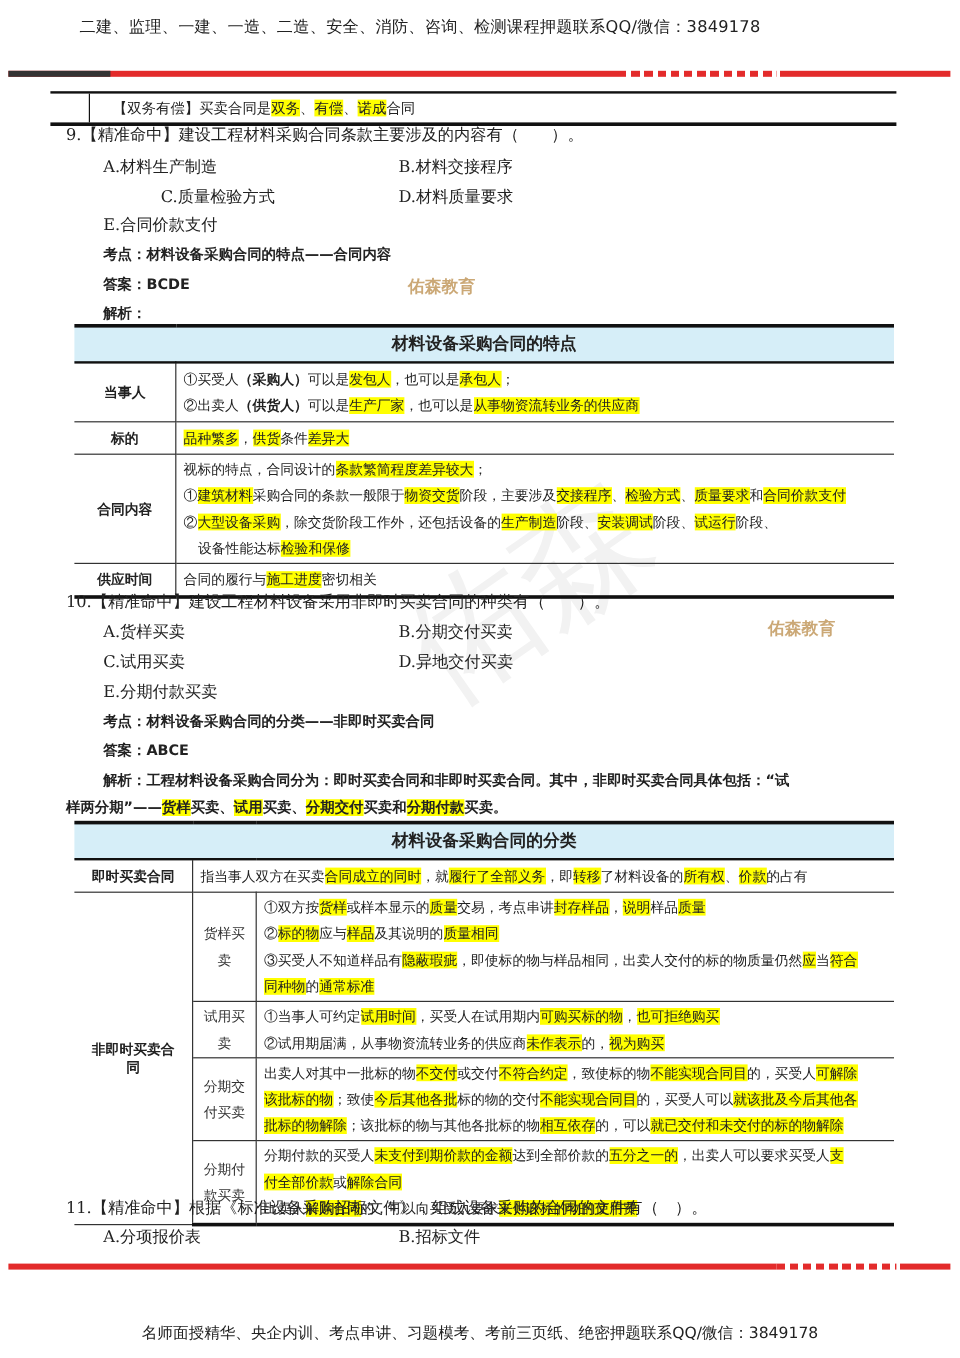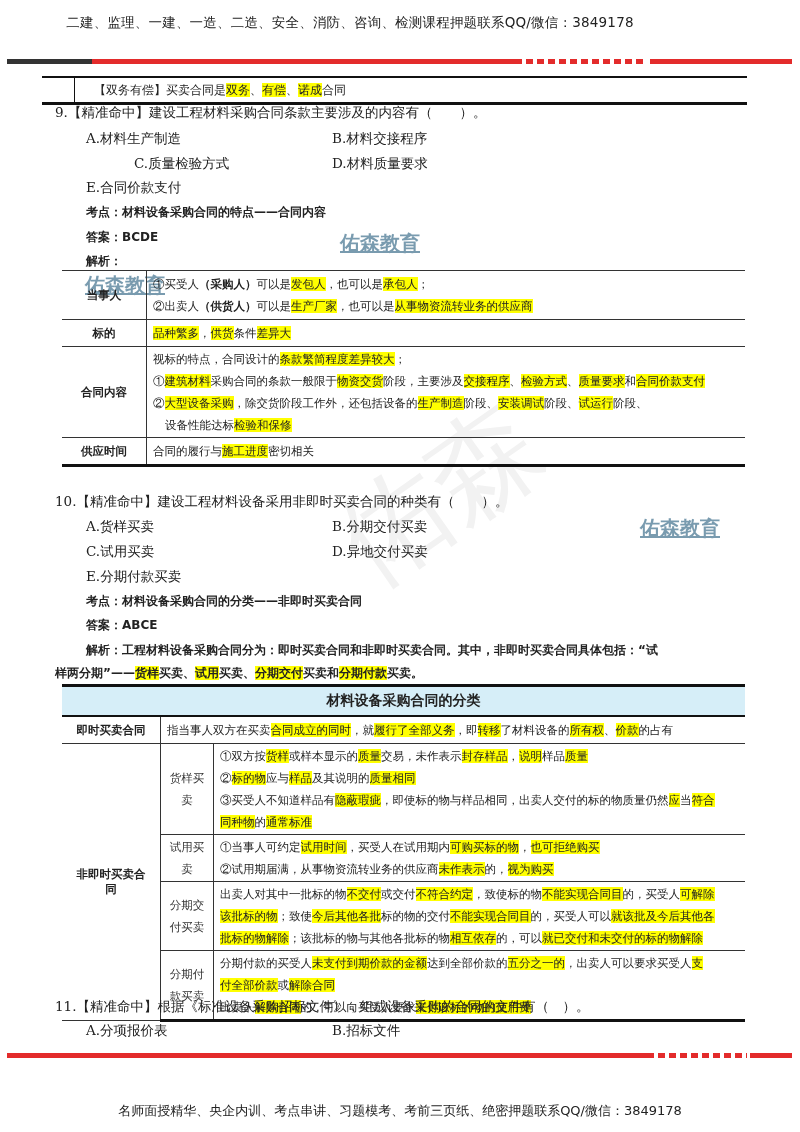--- a/index.html
+++ b/index.html
@@ -26,21 +26,21 @@
   .bold { font-weight: bold; font-family: "DejaVu Sans", "Liberation Sans", sans-serif; font-size: 12px; }
 
   table.tbl { position: absolute; border-collapse: collapse; font-size: 11.5px; }
   table.tbl td { border: 1px solid #333; border-left: none; border-right: none; padding: 0 6px; vertical-align: middle; }
   table.tbl td.lbl { text-align: center; font-family: "DejaVu Sans", "Liberation Sans", sans-serif; font-weight: bold; font-size: 11.5px; border-right: 1px solid #333; }
   table.tbl td.sub { text-align: center; border-right: 1px solid #333; color: #333; line-height: 22px; }
   table.tbl tr.title td { background: #d6eef8; text-align: center; font-family: "DejaVu Sans", "Liberation Sans", sans-serif; font-weight: bold; font-size: 14px; height: 28px; border-top: 3px solid #111; border-bottom: 2px solid #111; }
   table.tbl tr.last td { border-bottom: 3px solid #111; }
   .line { display: block; line-height: 22px; white-space: nowrap; }
 
-  .wm-logo { position: absolute; color: #0c4a6e; opacity: 0.55; font-family: "DejaVu Sans", sans-serif; font-weight: bold; font-size: 20px; text-decoration: underline; }
+  .wm-logo { position: absolute; color: #a16207; opacity: 0.55; font-family: "DejaVu Sans", sans-serif; font-weight: bold; font-size: 14px; }
   .wm-big { position: absolute; color: #f2f2f2; font-size: 110px; font-family: "DejaVu Sans", sans-serif; transform: rotate(-35deg); pointer-events: none; z-index: 0; }
 </style>
 </head>
 <body>
 
 <div class="wm-big" style="left:330px; top:420px;">佑森</div>
 <div class="wm-logo" style="left:340px; top:230px;">佑森教育</div>
 <div class="wm-logo" style="left:640px; top:515px;">佑森教育</div>
 <div class="wm-logo" style="left:85px; top:272px;">佑森教育</div>
 
@@ -65,20 +65,23 @@
 <div class="opt" style="left:332px; top:130px;">B.材料交接程序</div>
 <div class="opt" style="left:86px; top:155px;margin-left:48px;">C.质量检验方式</div>
 <div class="opt" style="left:332px; top:155px;">D.材料质量要求</div>
 <div class="opt" style="left:86px; top:179px;">E.合同价款支付</div>
 <div class="opt bold" style="left:86px; top:204px;">考点：材料设备采购合同的特点——合同内容</div>
 <div class="opt bold" style="left:86px; top:229px;">答案：BCDE</div>
 <div class="opt bold" style="left:86px; top:253px;">解析：</div>
 
 <table class="tbl" style="left:62px; top:270px; width:683px;">
   <tbody>
+      <tr class="title">
+        <td colspan="2">材料设备采购合同的特点</td>
+      </tr>
   <tr>
     <td class="lbl" style="width:72px; height:48px;">当事人</td>
     <td>
       <span class="line"><span>①买受人</span><b>（采购人）</b><span>可以是</span><span class="hl">发包人</span><span>，也可以是</span><span class="hl">承包人</span><span>；</span></span>
       <span class="line"><span>②出卖人</span><b>（供货人）</b><span>可以是</span><span class="hl">生产厂家</span><span>，也可以是</span><span class="hl">从事物资流转业务的供应商</span></span>
     </td>
   </tr>
   <tr>
     <td class="lbl" style="height:26px;">标的</td>
     <td>
@@ -124,21 +127,21 @@
   <tr>
     <td class="lbl" style="width:86px; height:26px;">即时买卖合同</td>
     <td colspan="2">
       <span class="line"><span>指当事人双方在买卖</span><span class="hl">合同成立的同时</span><span>，就</span><span class="hl">履行了全部义务</span><span>，即</span><span class="hl">转移</span><span>了材料设备的</span><span class="hl">所有权</span><span>、</span><span class="hl">价款</span><span>的占有</span></span>
     </td>
   </tr>
   <tr>
     <td class="lbl" rowspan="4" style="padding:0 10px;">非即时买卖合同</td>
     <td class="sub" style="width:40px; height:90px;">货样买卖</td>
     <td>
-      <span class="line"><span>①双方按</span><span class="hl">货样</span><span>或样本显示的</span><span class="hl">质量</span><span>交易，未作表示</span><span class="hl">封存样品</span><span>，</span><span class="hl">说明</span><span>样品</span><span class="hl">质量</span></span>
+      <span class="line"><span>①双方按</span><span class="hl">货样</span><span>或样本显示的</span><span class="hl">质量</span><span>交易，考点串讲</span><span class="hl">封存样品</span><span>，</span><span class="hl">说明</span><span>样品</span><span class="hl">质量</span></span>
       <span class="line"><span>②</span><span class="hl">标的物</span><span>应与</span><span class="hl">样品</span><span>及其说明的</span><span class="hl">质量相同</span></span>
       <span class="line"><span>③买受人不知道样品有</span><span class="hl">隐蔽瑕疵</span><span>，即使标的物与样品相同，出卖人交付的标的物质量仍然</span><span class="hl">应</span><span>当</span><span class="hl">符合</span></span>
       <span class="line"><span class="hl">同种物</span><span>的</span><span class="hl">通常标准</span></span>
     </td>
   </tr>
   <tr>
     <td class="sub" style="height:46px;">试用买卖</td>
     <td>
       <span class="line"><span>①当事人可约定</span><span class="hl">试用时间</span><span>，买受人在试用期内</span><span class="hl">可购买标的物</span><span>，</span><span class="hl">也可拒绝购买</span></span>
       <span class="line"><span>②试用期届满，从事物资流转业务的供应商</span><span class="hl">未作表示</span><span>的，</span><span class="hl">视为购买</span></span>

